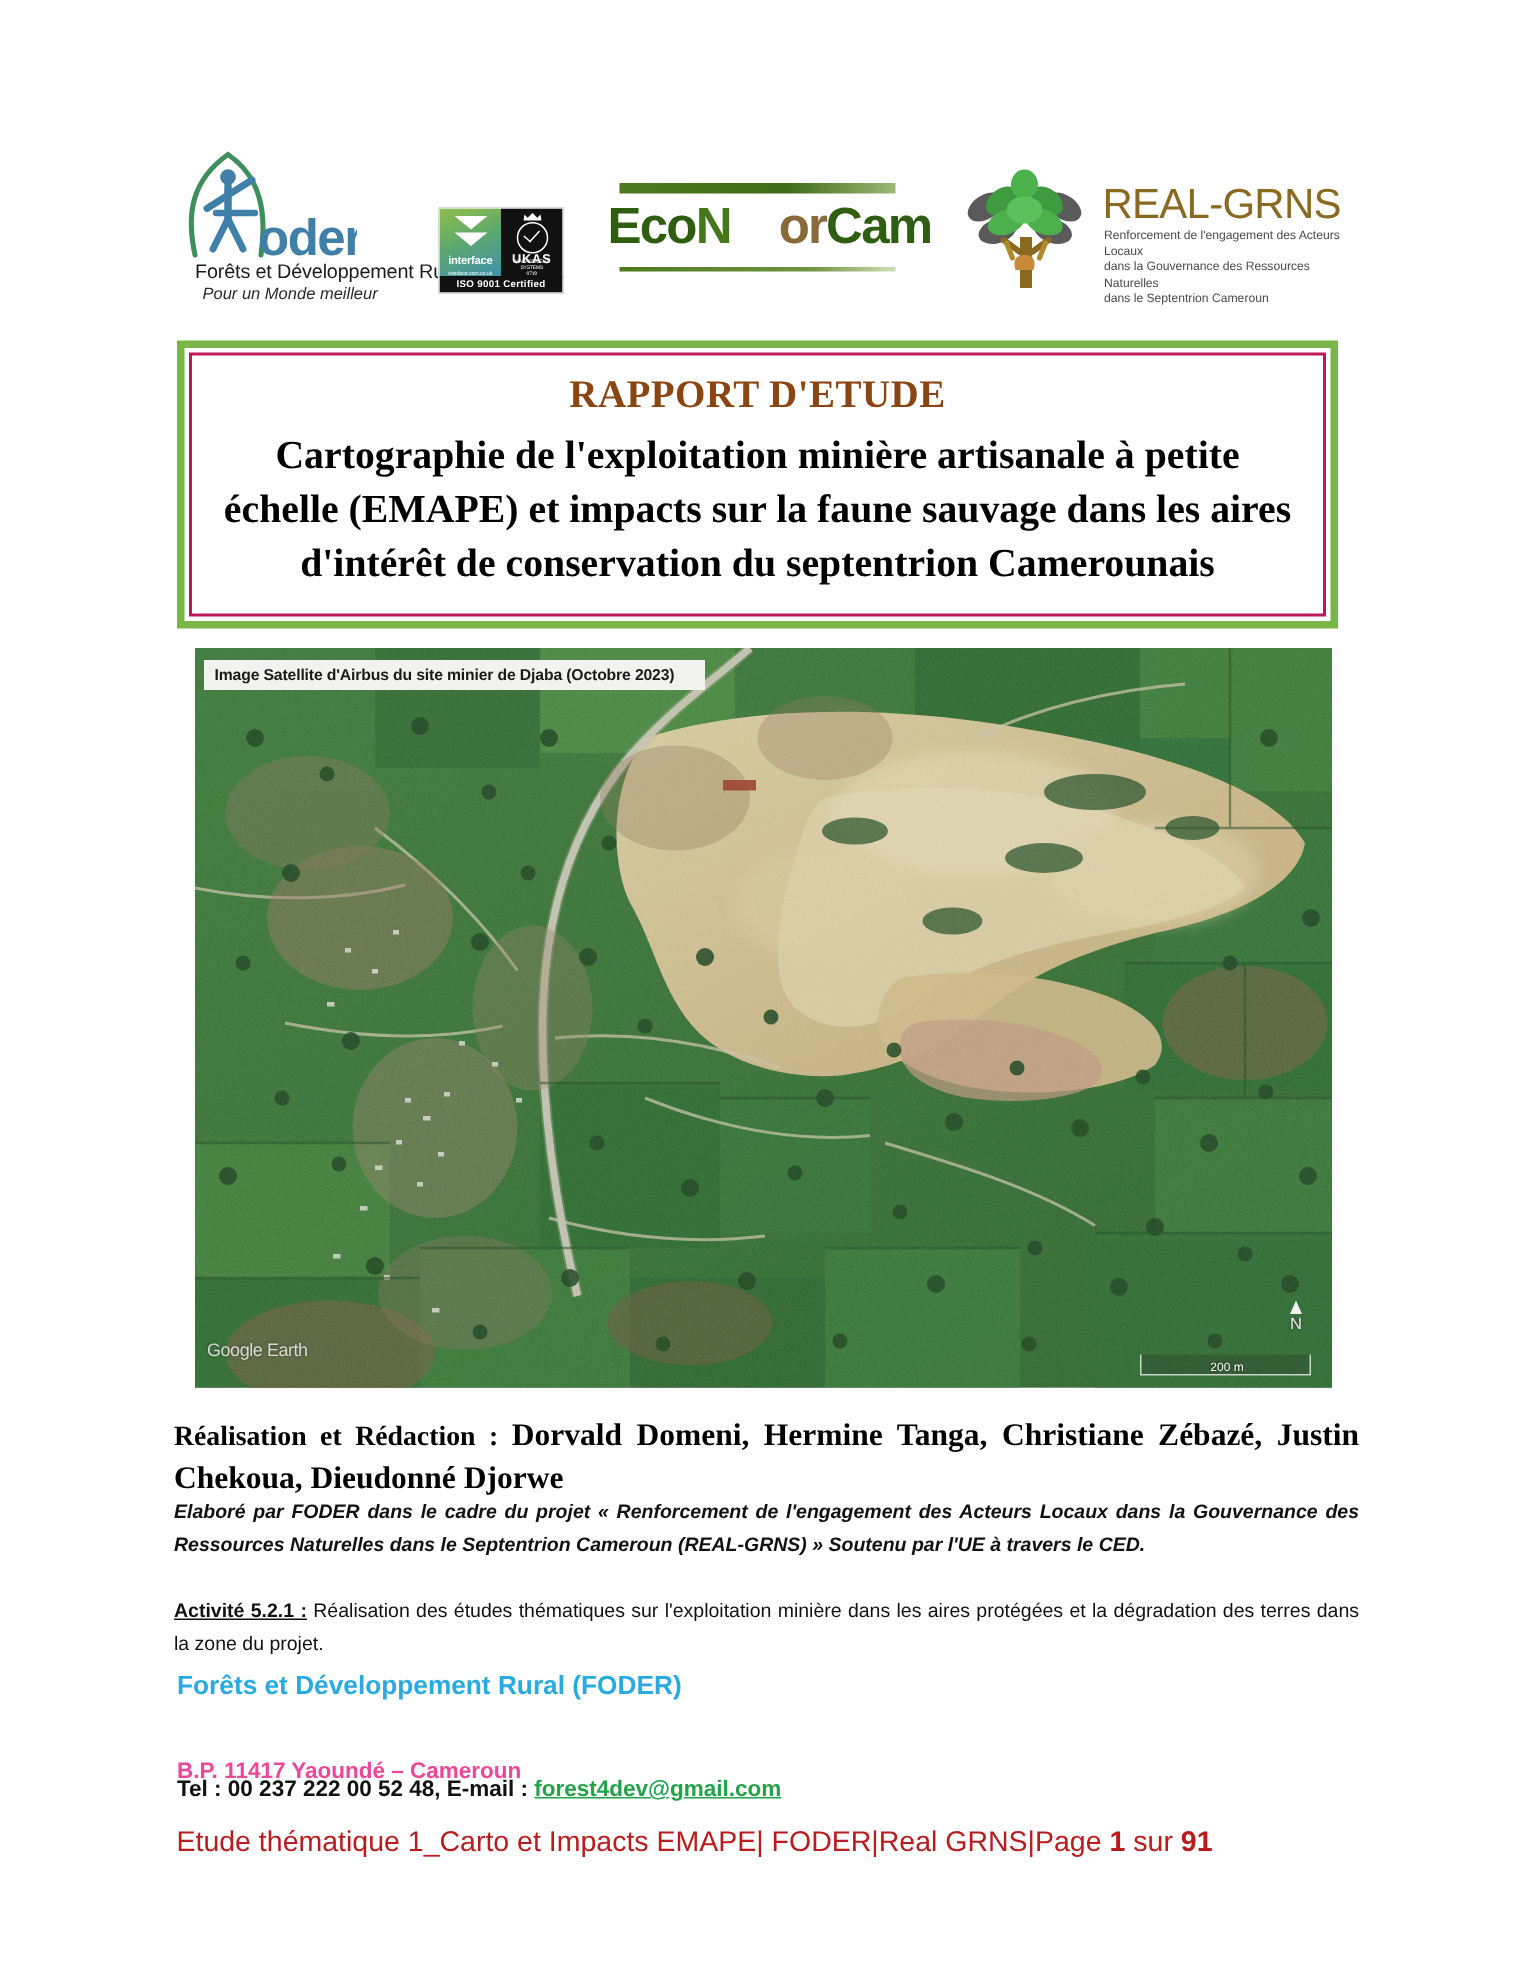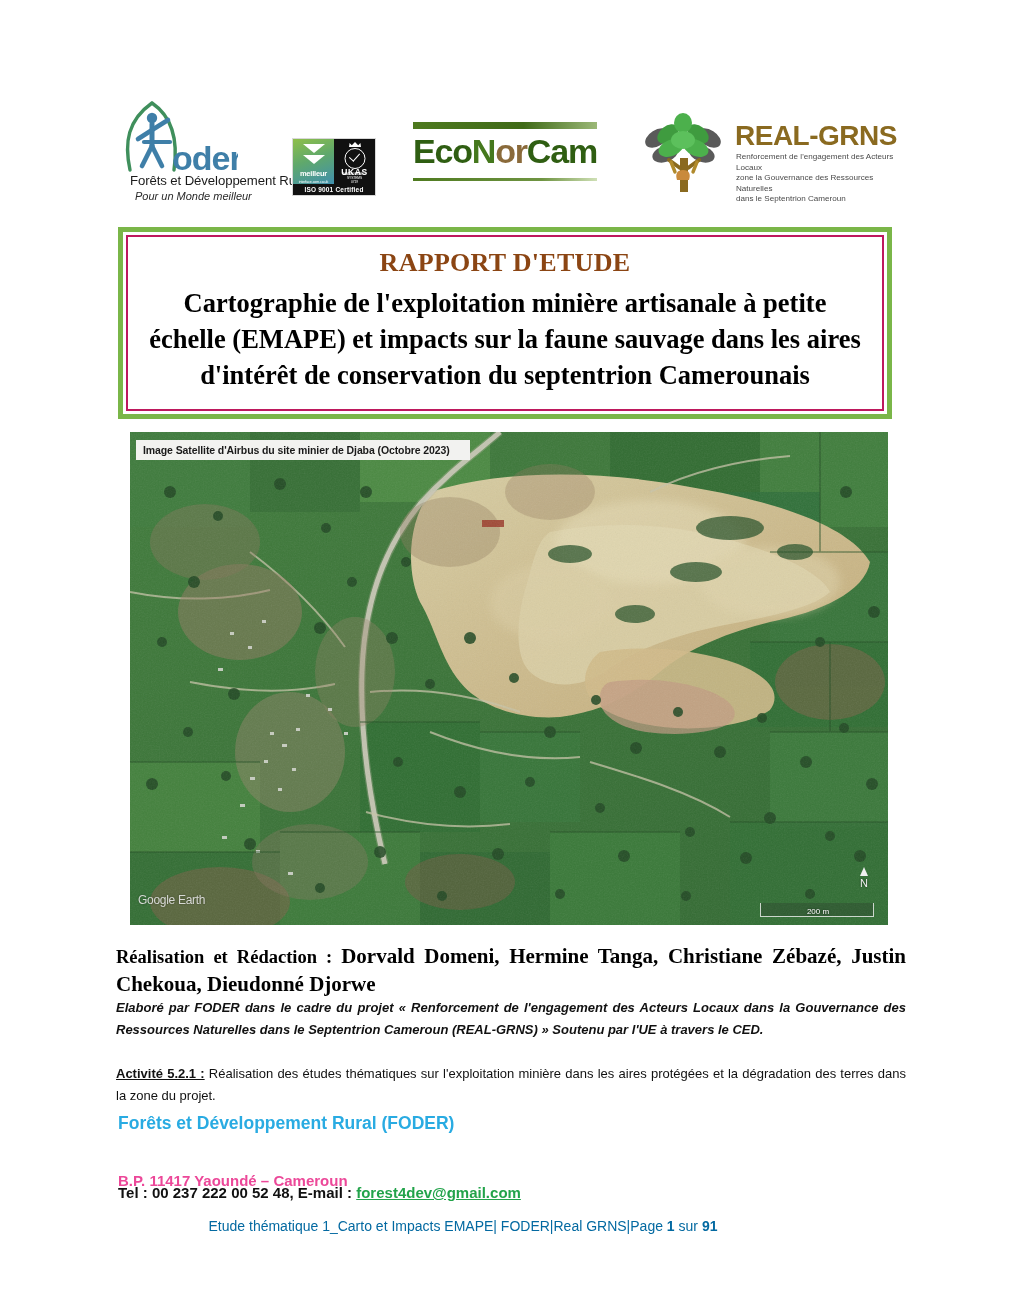--- a/index.html
+++ b/index.html
@@ -207,21 +207,21 @@
     top: 16px;
     text-align: center;
     font-family: "Liberation Sans", sans-serif;
     font-weight: bold;
     font-size: 34px;
     letter-spacing: -1.2px;
     white-space: nowrap;
   }
   .enc-word .g1 { color: #2f5e12; }
   .enc-word .g2 { color: #45781d; }
-  .enc-word .br { color: #8a6a3a; }
+  .enc-word .br { color: #8a6a3a; padding-left: 32px; }
   .enc-word .g3 { color: #2f5e12; }
 
   
   .realgrns {
     position: absolute;
     left: 525px;
     top: 8px;
     width: 270px;
     height: 98px;
   }
@@ -230,21 +230,21 @@
     left: 0px;
     top: 8px;
     width: 98px;
     height: 84px;
   }
   .rg-title {
     position: absolute;
     left: 100px;
     top: 16px;
     font-family: "Liberation Sans", sans-serif;
-    font-weight: bold;
+    font-weight: normal;
     font-size: 28px;
     color: #8a6a20;
     letter-spacing: -0.5px;
     white-space: nowrap;
   }
   .rg-sub {
     position: absolute;
     left: 101px;
     top: 48px;
     font-family: "Liberation Sans", sans-serif;
@@ -462,22 +462,22 @@
     white-space: nowrap;
   }
 
   
   .footer {
     position: absolute;
     left: 0; right: 0;
     top: 1218px;
     text-align: center;
     font-family: "Liberation Sans", sans-serif;
-    font-size: 14px;
-    color: #0369a1;
+    font-size: 19px;
+    color: #b91c1c;
     padding-right: 92px;
   }
   .footer b { font-weight: bold; }
 </style>
 </head>
 <body>
 
 <div class="page">
 
   <div class="logo-bar">
@@ -496,21 +496,21 @@
       </svg>
       <div class="foder-name">Forêts et Développement Rural</div>
       <div class="foder-slogan">Pour un Monde meilleur</div>
     </div>
 
     <div class="iso-box">
       <div class="iso-top">
         <div class="iso-interface">
           <div class="iso-chev c1"></div>
           <div class="iso-chev c2"></div>
-          <div class="iso-iftext">meilleur</div>
+          <div class="iso-iftext">interface</div>
           <div class="iso-ifsub">interface.com.co.uk</div>
         </div>
         <div class="iso-ukas">
           <svg class="ukas-crown" viewBox="0 0 14 7">
             <path d="M1 6 L1.6 2 L3.8 4.2 L7 1 L10.2 4.2 L12.4 2 L13 6 Z" fill="#ffffff"></path>
           </svg>
           <div class="ukas-circle">
             <div class="ukas-check"></div>
           </div>
           <div class="ukas-text">UKAS</div>
@@ -547,21 +547,21 @@
         <path d="M45 46 L45 80 L53 80 L53 46 Z" fill="#8a6a20"></path>
         <path d="M45 56 L34 48" stroke="#8a6a20" stroke-width="4" stroke-linecap="round"></path>
         <path d="M53 56 L64 48" stroke="#8a6a20" stroke-width="4" stroke-linecap="round"></path>
         <path d="M40 60 L36 50" stroke="#b08a2c" stroke-width="3.4" stroke-linecap="round"></path>
         <path d="M58 60 L62 50" stroke="#b08a2c" stroke-width="3.4" stroke-linecap="round"></path>
         <path d="M42 68 C40 62 42 58 48 58 C54 58 56 62 54 68 Z" fill="#c98a3c"></path>
       </svg>
       <div class="rg-title">REAL-GRNS</div>
       <div class="rg-sub">
         <span>Renforcement de l'engagement des Acteurs Locaux</span><br>
-        <span>zone la Gouvernance des Ressources Naturelles</span><br>
+        <span>dans la Gouvernance des Ressources Naturelles</span><br>
         <span>dans le Septentrion Cameroun</span>
       </div>
     </div>
   </div>
 
   <div class="title-box">
     <div class="title-inner">
       <div class="rapport">RAPPORT D'ETUDE</div>
       <div class="maintitle">Cartographie de l'exploitation minière artisanale à petite échelle (EMAPE) et impacts sur la faune sauvage dans les aires d'intérêt de conservation du septentrion Camerounais</div>
     </div>

